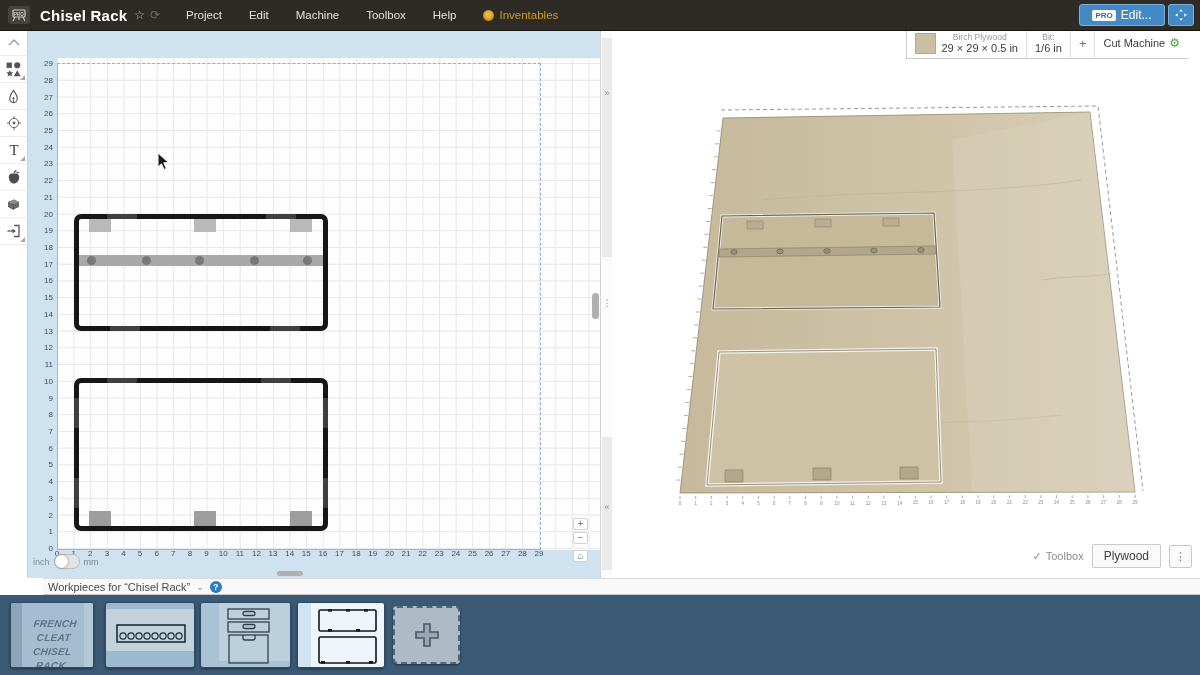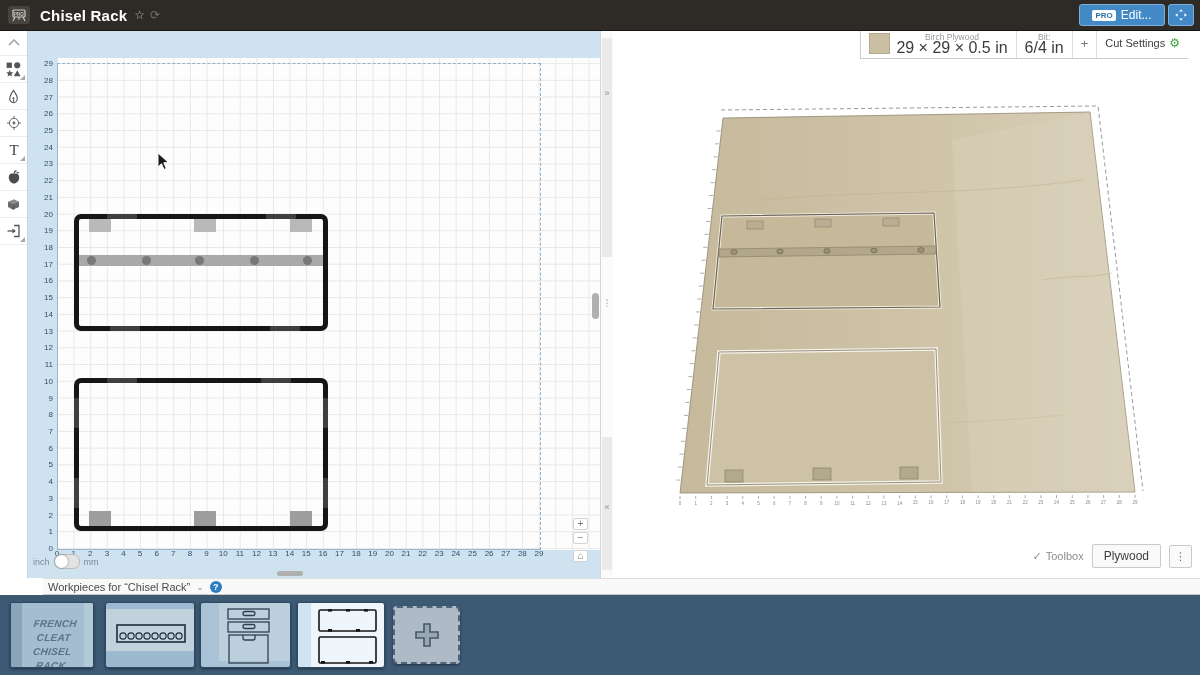--- a/index.html
+++ b/index.html
@@ -67,21 +67,21 @@
   #divider .gl{position:absolute;left:0;width:12px;text-align:center;color:#8a8a8a;font-size:9px;cursor:pointer;}
 
   
   #preview{position:absolute;left:612px;top:30px;width:588px;height:548px;background:#fff;overflow:hidden;}
   #matpanel{position:absolute;right:12px;top:-2px;height:30px;display:flex;background:#fff;
         border:1px solid #ccc;border-top:none;border-right:none;z-index:5;margin-left:8px;}
   #matpanel .cell{display:flex;align-items:center;justify-content:center;border-right:1px solid #ddd;padding:0 8px;cursor:pointer;}
   #matpanel .cell:last-child{border-right:none;}
   .swatch{width:19px;height:19px;background:#cbbfa3;border:1px solid #b5a98c;margin-right:6px;}
   .mlab{font-size:8.5px;color:#999;line-height:10px;}
-  .mval{font-size:16px;color:#3c3c3c;line-height:12px;}
+  .mval{font-size:11px;color:#3c3c3c;line-height:12px;}
   .stack{display:flex;flex-direction:column;align-items:center;}
   #matpanel .plus{font-size:13px;color:#777;}
   #matpanel .cut{font-size:11px;color:#3c3c3c;display:flex;gap:4px;align-items:center;}
   .gear{color:#3fa33f;font-size:12px;}
   #prevctrl{position:absolute;right:8px;bottom:10px;display:flex;align-items:center;gap:8px;}
   #prevctrl .det{font-size:11px;color:#8d8d8d;display:flex;gap:4px;align-items:center;cursor:pointer;}
   #prevctrl .sim{font-size:12px;color:#3e3e3e;background:#fafafa;border:1px solid #cacaca;border-radius:2px;
         padding:4px 11px;cursor:pointer;}
   #prevctrl .dots{font-size:11px;color:#666;background:#fafafa;border:1px solid #cacaca;border-radius:2px;
         padding:4px 5px;cursor:pointer;}
@@ -126,20 +126,31 @@
       <rect x="3" y="2" width="12" height="7" rx="1" fill="none" stroke="#cfcac4" stroke-width="1.2"></rect>
       <text x="9" y="7.6" font-size="4.5" fill="#cfcac4" text-anchor="middle" font-family="Liberation Sans,sans-serif" font-weight="bold">PRO</text>
       <line x1="5" y1="9" x2="3" y2="13" stroke="#cfcac4" stroke-width="1.1"></line>
       <line x1="13" y1="9" x2="15" y2="13" stroke="#cfcac4" stroke-width="1.1"></line>
       <line x1="9" y1="9" x2="9" y2="12" stroke="#cfcac4" stroke-width="1.1"></line>
     </svg>
   </div>
   <div class="title">Chisel Rack</div>
   <span class="star">☆</span>
   <span class="sync">⟳</span>
+  <nav>
+    <span class="menu">Project</span>
+    <span class="menu">Edit</span>
+    <span class="menu">Machine</span>
+    <span class="menu">Toolbox</span>
+    <span class="menu">Help</span>
+    <span class="inv">
+      <i class="coin"></i>
+      <span>Inventables</span>
+    </span>
+  </nav>
   <div class="tb-buttons">
     <button class="carve">
       <span class="pro">PRO</span>
       <span class="lbl">Edit...</span>
     </button>
     <button class="jog">
       <svg width="14" height="14" viewBox="0 0 24 24">
         <path d="M12 2l3.2 4.2h-6.4z M12 22l3.2-4.2h-6.4z M2 12l4.2-3.2v6.4z M22 12l-4.2-3.2v6.4z" fill="#fff"></path>
       </svg>
     </button>
@@ -466,26 +477,26 @@
     <div class="cell">
       <span class="swatch"></span>
       <span class="stack">
         <span class="mlab">Birch Plywood</span>
         <span class="mval">29 × 29 × 0.5 in</span>
       </span>
     </div>
     <div class="cell">
       <span class="stack">
         <span class="mlab">Bit:</span>
-        <span class="mval">6/4 in</span>
+        <span class="mval">1/6 in</span>
       </span>
     </div>
     <div class="cell plus">+</div>
     <div class="cell cut">
-      <span>Cut Settings</span>
+      <span>Cut Machine</span>
       <span class="gear">⚙</span>
     </div>
   </div>
 
   <div id="prevctrl">
     <span class="det">
       <span>✓</span>
       <span>Toolbox</span>
     </span>
     <button class="sim">Plywood</button>

